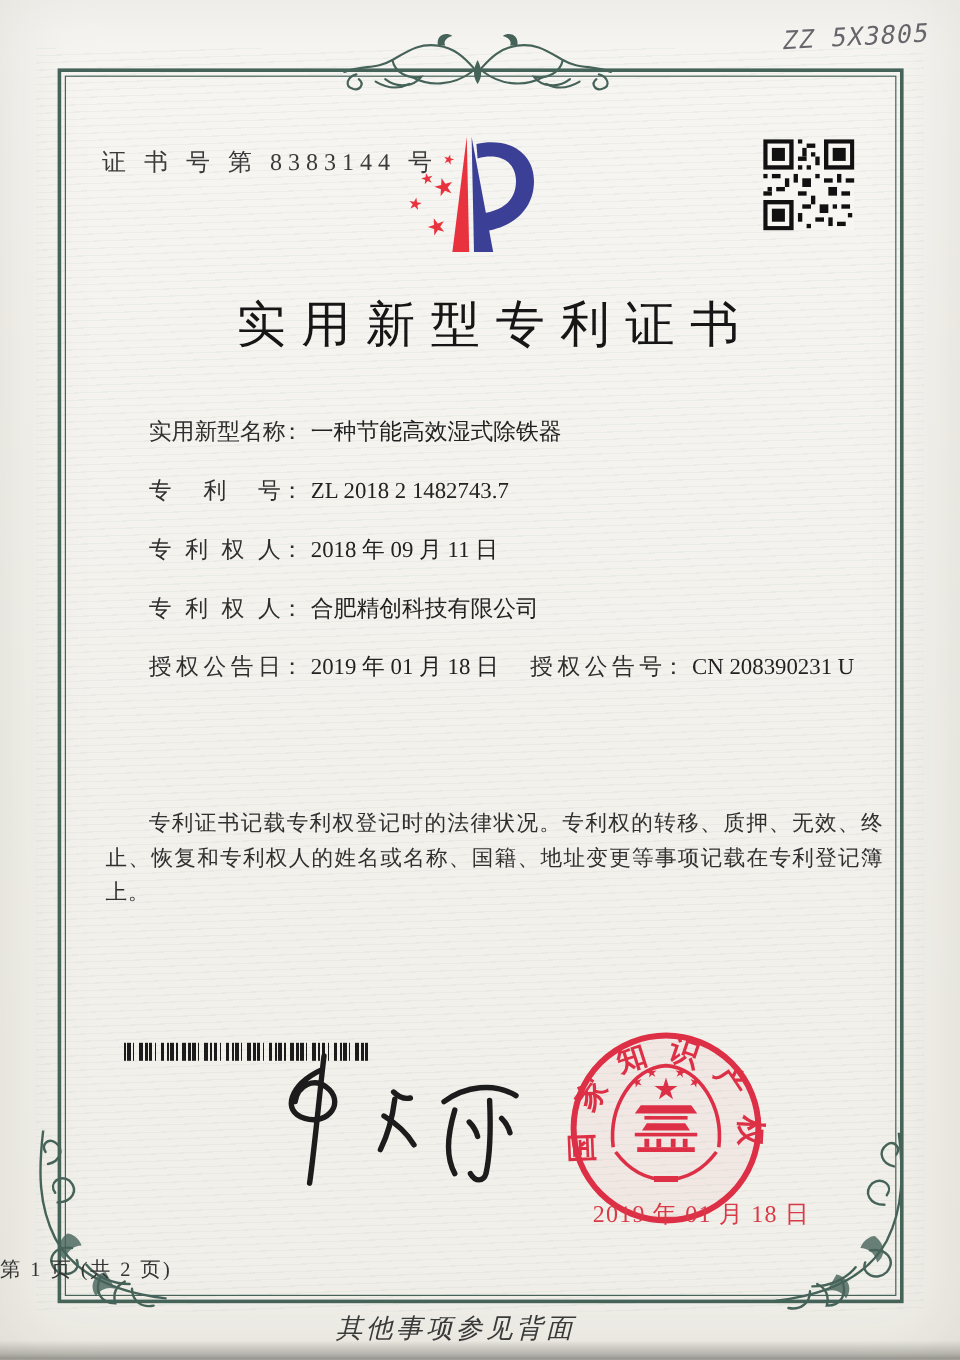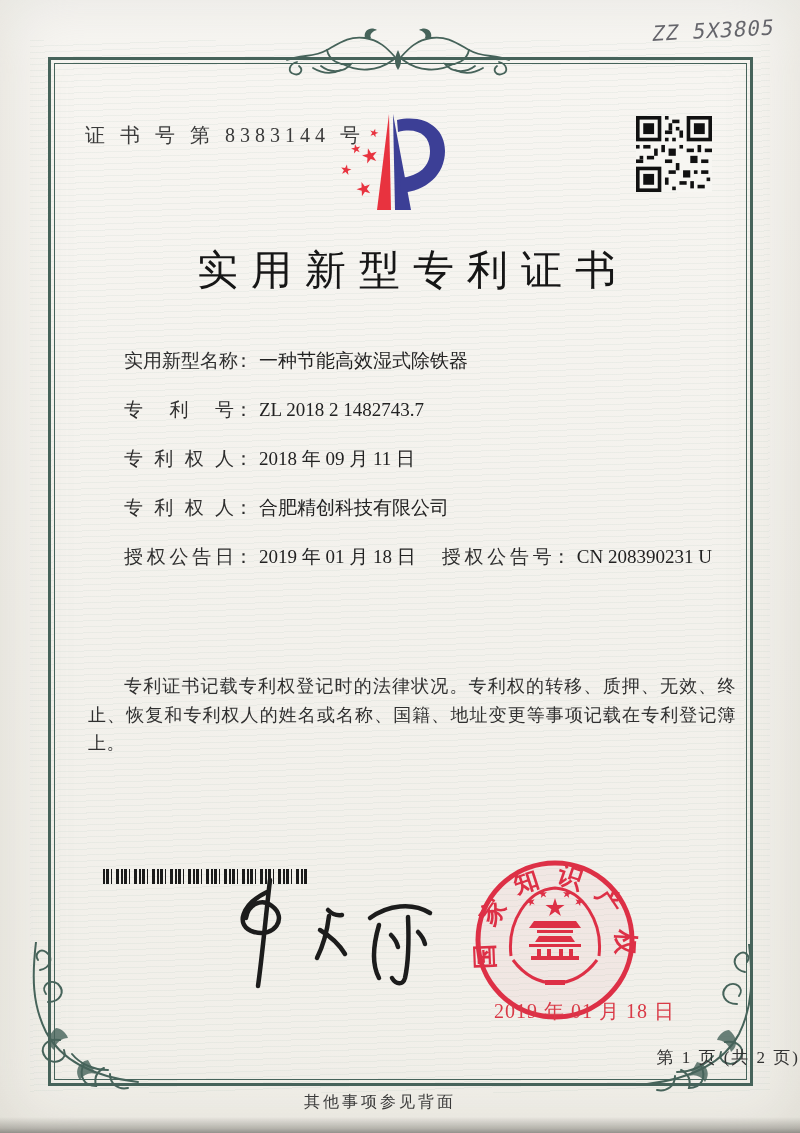--- a/index.html
+++ b/index.html
@@ -60,26 +60,26 @@
     background:repeating-linear-gradient(90deg,#1b1b1b 0 2px,transparent 2px 3px,#1b1b1b 3px 6px,transparent 6px 8px,#1b1b1b 8px 9px,transparent 9px 13px,#1b1b1b 13px 16px,transparent 16px 18px);
   }
   .sig-block{position:absolute;left:105px;top:924px;font-size:20px;line-height:34px;color:#1f1f1f;letter-spacing:3px;}
   .signature{position:absolute;left:212px;top:872px;}
   .seal{position:absolute;left:471px;top:856px;}
   .seal-date{
     position:absolute;left:494px;top:998px;font-size:20px;color:var(--red);
     letter-spacing:1px;z-index:5;white-space:nowrap;
   }
   .page-info{
-    position:absolute;left:0;top:1046px;width:800px;text-align:right;
+    position:absolute;left:0;top:1046px;width:800px;text-align:left;
     font-size:17px;letter-spacing:2px;color:#333;
   }
   .back-note{
     position:absolute;left:0;top:1092px;width:760px;text-align:center;
-    font-size:16px;letter-spacing:3px;color:#3a3a3a;
+    font-size:22px;letter-spacing:3px;color:#3a3a3a;font-style:italic;
   }
   .orn{color:var(--green);position:absolute;}
   .orn-top{left:283px;top:24px;}
   .orn-bl{left:26px;top:942px;}
   .orn-br{left:644px;top:944px;}
   .photo-bottom{
     position:absolute;left:0;right:0;bottom:0;height:16px;
     background:linear-gradient(180deg,rgba(0,0,0,0) 0%,rgba(110,108,102,.40) 70%,rgba(80,78,74,.55) 100%);
   }
 </style>

